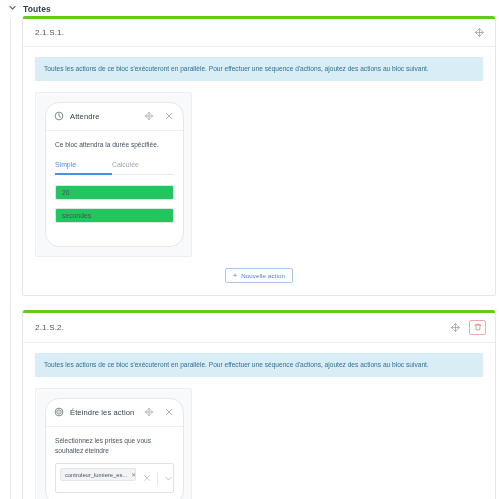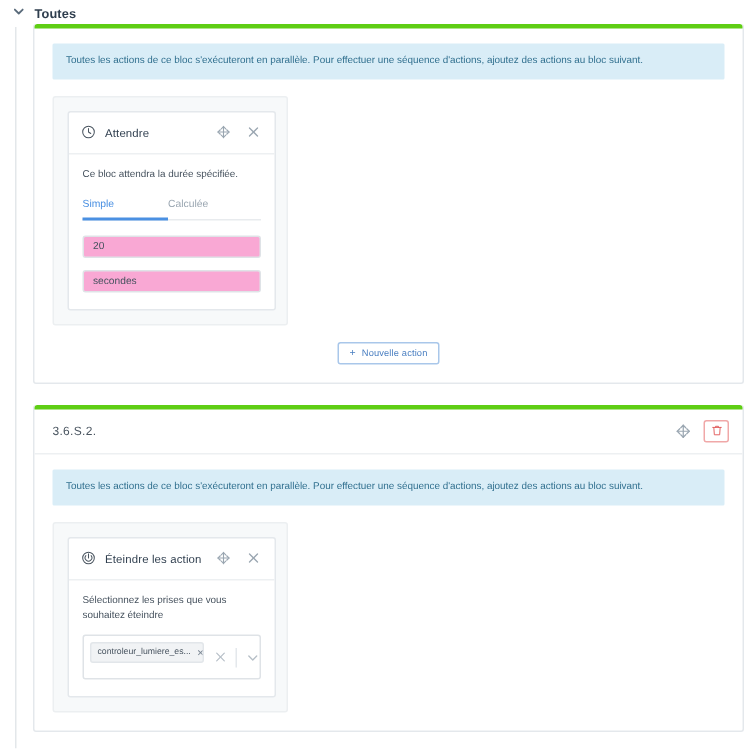--- a/index.html
+++ b/index.html
@@ -105,21 +105,21 @@
   .actions-area {
     background: #f7f9fa;
     border: 1px solid #eceff1;
     border-radius: 2px;
     padding: 9px;
     width: 157px;
   }
   .action-card {
     background: #ffffff;
     border: 1px solid #e4e8ec;
-    border-radius: 2px;
+    border-radius: 14px;
     width: 139px;
   }
   .action-head {
     display: flex; align-items:center;
     padding: 7px 8px;
     border-bottom: 1px solid #edf0f2;
     gap: 6px;
   }
   .action-icon {
     width: 10px; height: 10px; flex: 0 0 auto;
@@ -163,27 +163,27 @@
   
   .field {
     width: 100%;
     border: 1px solid #dfe3e7;
     border-radius: 2px;
     font-size: 6.8px;
     color: #46525e;
     padding: 4px 6px;
     height: 15px;
     line-height: 1;
-    background: #f9a8d4;
+    background: #22c55e;
     font-family: "Liberation Sans", sans-serif;
     outline: none;
     display: block;
     margin-bottom: 8px;
   }
-  .field:last-child { margin-bottom: 0; }
+  .field:last-child { margin-bottom: 12px; }
 
   
   .msel-label {
     font-size: 6.6px;
     color: #46525e;
     line-height: 1.55;
     margin-bottom: 7px;
   }
   .msel {
     border: 1px solid #dfe3e7;
@@ -247,20 +247,35 @@
     <span class="branch-title">Toutes</span>
   </div>
 
   <div class="rail"></div>
 
   <div class="blocks">
 
     <div class="block">
       <div class="block-accent"></div>
 
+      <div class="block-head">
+        <span class="block-id">2.1.S.1.</span>
+        <span class="block-head-actions">
+          <span class="icon-btn">
+            <svg width="11" height="11" viewBox="0 0 16 16" fill="none" stroke="currentColor" stroke-width="1.2" stroke-linecap="round" stroke-linejoin="round">
+              <line x1="8" y1="2" x2="8" y2="14"></line>
+                <line x1="2" y1="8" x2="14" y2="8"></line>
+              <polyline points="5.6,4.6 8,2.2 10.4,4.6"></polyline>
+                <polyline points="5.6,11.4 8,13.8 10.4,11.4"></polyline>
+              <polyline points="4.6,5.6 2.2,8 4.6,10.4"></polyline>
+                <polyline points="11.4,5.6 13.8,8 11.4,10.4"></polyline>
+            </svg>
+          </span>
+        </span>
+      </div>
 
       <div class="block-body">
         <div class="info-banner">Toutes les actions de ce bloc s'exécuteront en parallèle. Pour effectuer une séquence d'actions, ajoutez des actions au bloc suivant.</div>
 
         <div class="actions-area">
           <div class="action-card">
 
             <div class="action-head">
               <span class="action-icon">
                 <svg width="10" height="10" viewBox="0 0 16 16" fill="none" stroke="currentColor" stroke-width="1.1">
@@ -310,21 +325,21 @@
             <span>Nouvelle action</span>
           </button>
         </div>
       </div>
     </div>
 
     <div class="block">
       <div class="block-accent"></div>
 
       <div class="block-head">
-        <span class="block-id">3.6.S.2.</span>
+        <span class="block-id">2.1.S.2.</span>
         <span class="block-head-actions">
           <span class="icon-btn">
             <svg width="11" height="11" viewBox="0 0 16 16" fill="none" stroke="currentColor" stroke-width="1.2" stroke-linecap="round" stroke-linejoin="round">
               <line x1="8" y1="2" x2="8" y2="14"></line>
                 <line x1="2" y1="8" x2="14" y2="8"></line>
               <polyline points="5.6,4.6 8,2.2 10.4,4.6"></polyline>
                 <polyline points="5.6,11.4 8,13.8 10.4,11.4"></polyline>
               <polyline points="4.6,5.6 2.2,8 4.6,10.4"></polyline>
                 <polyline points="11.4,5.6 13.8,8 11.4,10.4"></polyline>
             </svg>

